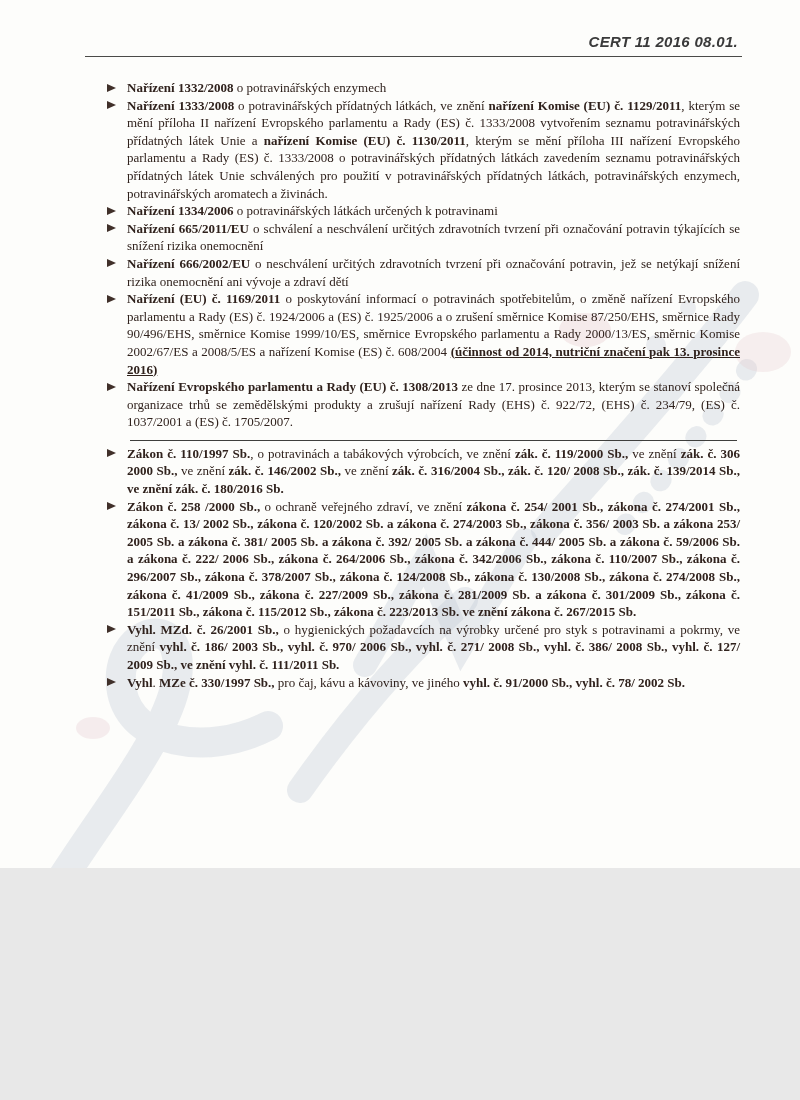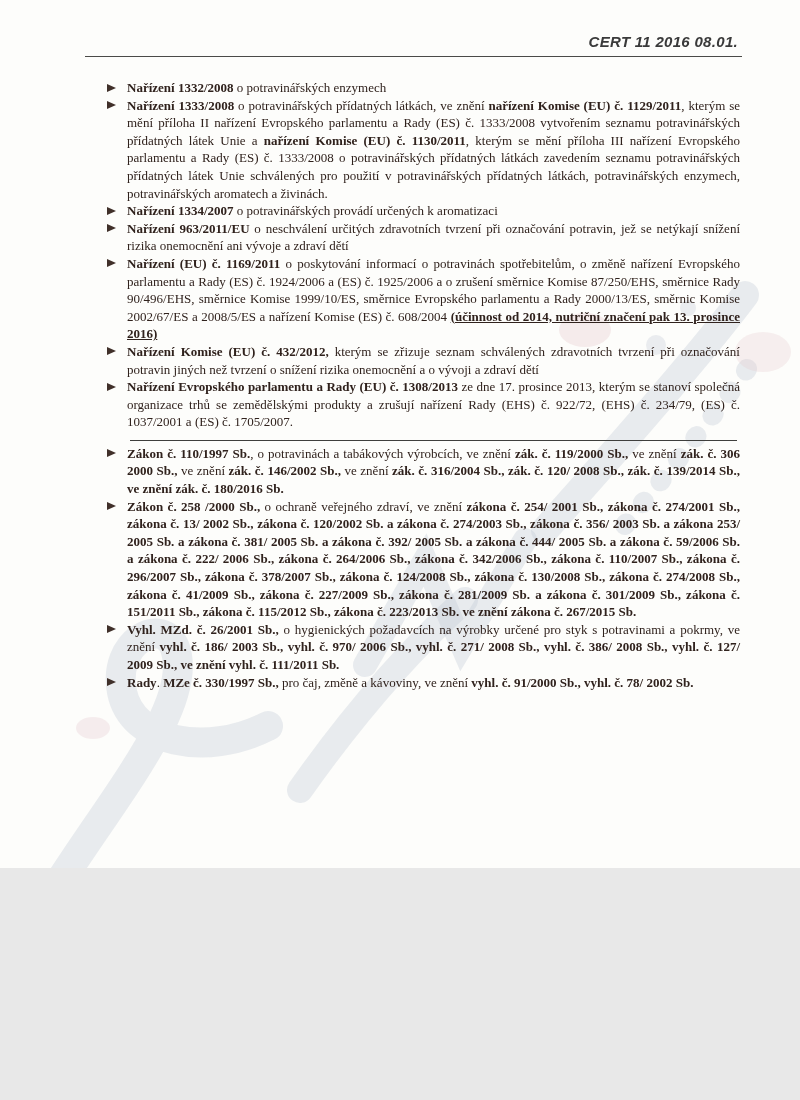--- a/index.html
+++ b/index.html
@@ -82,29 +82,29 @@
 
   <div class="layer">
 
     <div class="doc-code">CERT 11 2016 08.01.</div>
     <div class="header-rule"></div>
 
     <div class="content">
       <ul class="blist">
           <li><span class="bullet"></span><span class="seg-b">Nařízení 1332/2008</span><span> o potravinářských enzymech</span></li>
           <li><span class="bullet"></span><span class="seg-b">Nařízení 1333/2008</span><span> o potravinářských přídatných látkách, ve znění </span><span class="seg-b">nařízení Komise (EU) č. 1129/2011</span><span>, kterým se mění příloha II nařízení Evropského parlamentu a Rady (ES) č. 1333/2008 vytvořením seznamu potravinářských přídatných látek Unie a </span><span class="seg-b">nařízení Komise (EU) č. 1130/2011</span><span>, kterým se mění příloha III nařízení Evropského parlamentu a Rady (ES) č. 1333/2008 o potravinářských přídatných látkách zavedením seznamu potravinářských přídatných látek Unie schválených pro použití v potravinářských přídatných látkách, potravinářských enzymech, potravinářských aromatech a živinách.</span></li>
-          <li><span class="bullet"></span><span class="seg-b">Nařízení 1334/2007</span><span> o potravinářských provádí určených k aromatizaci</span></li>
-          <li><span class="bullet"></span><span class="seg-b">Nařízení 963/2011/EU</span><span> o neschválení určitých zdravotních tvrzení při označování potravin, jež se netýkají snížení rizika onemocnění ani vývoje a zdraví dětí</span></li>
+          <li><span class="bullet"></span><span class="seg-b">Nařízení 1334/2006</span><span> o potravinářských látkách určených k potravinami</span></li>
+          <li><span class="bullet"></span><span class="seg-b">Nařízení 665/2011/EU</span><span> o schválení a neschválení určitých zdravotních tvrzení při označování potravin týkajících se snížení rizika onemocnění</span></li>
+          <li><span class="bullet"></span><span class="seg-b">Nařízení 666/2002/EU</span><span> o neschválení určitých zdravotních tvrzení při označování potravin, jež se netýkají snížení rizika onemocnění ani vývoje a zdraví dětí</span></li>
           <li><span class="bullet"></span><span class="seg-b">Nařízení (EU) č. 1169/2011</span><span> o poskytování informací o potravinách spotřebitelům, o změně nařízení Evropského parlamentu a Rady (ES) č. 1924/2006 a (ES) č. 1925/2006 a o zrušení směrnice Komise 87/250/EHS, směrnice Rady 90/496/EHS, směrnice Komise 1999/10/ES, směrnice Evropského parlamentu a Rady 2000/13/ES, směrnic Komise 2002/67/ES a 2008/5/ES a nařízení Komise (ES) č. 608/2004 </span><span class="seg-b seg-u">(účinnost od 2014, nutriční značení pak 13. prosince 2016)</span></li>
-          <li><span class="bullet"></span><span class="seg-b">Nařízení Komise (EU) č. 432/2012,</span><span> kterým se zřizuje seznam schválených zdravotních tvrzení při označování potravin jiných než tvrzení o snížení rizika onemocnění a o vývoji a zdraví dětí</span></li>
           <li><span class="bullet"></span><span class="seg-b">Nařízení Evropského parlamentu a Rady (EU) č. 1308/2013</span><span> ze dne 17. prosince 2013, kterým se stanoví společná organizace trhů se zemědělskými produkty a zrušují nařízení Rady (EHS) č. 922/72, (EHS) č. 234/79, (ES) č. 1037/2001 a (ES) č. 1705/2007.</span></li>
         </ul>
       <div class="section-rule"></div>
       <ul class="blist">
           <li><span class="bullet"></span><span class="seg-b">Zákon č. 110/1997 Sb.</span><span>, o potravinách a tabákových výrobcích, ve znění </span><span class="seg-b">zák. č. 119/2000 Sb.,</span><span> ve znění </span><span class="seg-b">zák. č. 306 2000 Sb.,</span><span> ve znění </span><span class="seg-b">zák. č. 146/2002 Sb.,</span><span> ve znění </span><span class="seg-b">zák. č. 316/2004 Sb., zák. č. 120/ 2008 Sb., zák. č. 139/2014 Sb., ve znění zák. č. 180/2016 Sb.</span></li>
           <li><span class="bullet"></span><span class="seg-b">Zákon č. 258 /2000 Sb.,</span><span> o ochraně veřejného zdraví, ve znění </span><span class="seg-b">zákona č. 254/ 2001 Sb., zákona č. 274/2001 Sb., zákona č. 13/ 2002 Sb., zákona č. 120/2002 Sb. a zákona č. 274/2003 Sb., zákona č. 356/ 2003 Sb. a zákona 253/ 2005 Sb. a zákona č. 381/ 2005 Sb. a zákona č. 392/ 2005 Sb. a zákona č. 444/ 2005 Sb. a zákona č. 59/2006 Sb. a zákona č. 222/ 2006 Sb., zákona č. 264/2006 Sb., zákona č. 342/2006 Sb., zákona č. 110/2007 Sb., zákona č. 296/2007 Sb., zákona č. 378/2007 Sb., zákona č. 124/2008 Sb., zákona č. 130/2008 Sb., zákona č. 274/2008 Sb., zákona č. 41/2009 Sb., zákona č. 227/2009 Sb., zákona č. 281/2009 Sb. a zákona č. 301/2009 Sb., zákona č. 151/2011 Sb., zákona č. 115/2012 Sb., zákona č. 223/2013 Sb. ve znění zákona č. 267/2015 Sb.</span></li>
           <li><span class="bullet"></span><span class="seg-b">Vyhl. MZd. č. 26/2001 Sb.,</span><span> o hygienických požadavcích na výrobky určené pro styk s potravinami a pokrmy, ve znění </span><span class="seg-b">vyhl. č. 186/ 2003 Sb., vyhl. č. 970/ 2006 Sb., vyhl. č. 271/ 2008 Sb., vyhl. č. 386/ 2008 Sb., vyhl. č. 127/ 2009 Sb., ve znění vyhl. č. 111/2011 Sb.</span></li>
-          <li><span class="bullet"></span><span class="seg-b">Rady</span><span>. </span><span class="seg-b">MZe č. 330/1997 Sb.,</span><span> pro čaj, změně a kávoviny, ve znění </span><span class="seg-b">vyhl. č. 91/2000 Sb., vyhl. č. 78/ 2002 Sb.</span></li>
+          <li><span class="bullet"></span><span class="seg-b">Vyhl</span><span>. </span><span class="seg-b">MZe č. 330/1997 Sb.,</span><span> pro čaj, kávu a kávoviny, ve jiného </span><span class="seg-b">vyhl. č. 91/2000 Sb., vyhl. č. 78/ 2002 Sb.</span></li>
         </ul>
     </div>
 
   </div>
 </div>
 
 </body></html>

